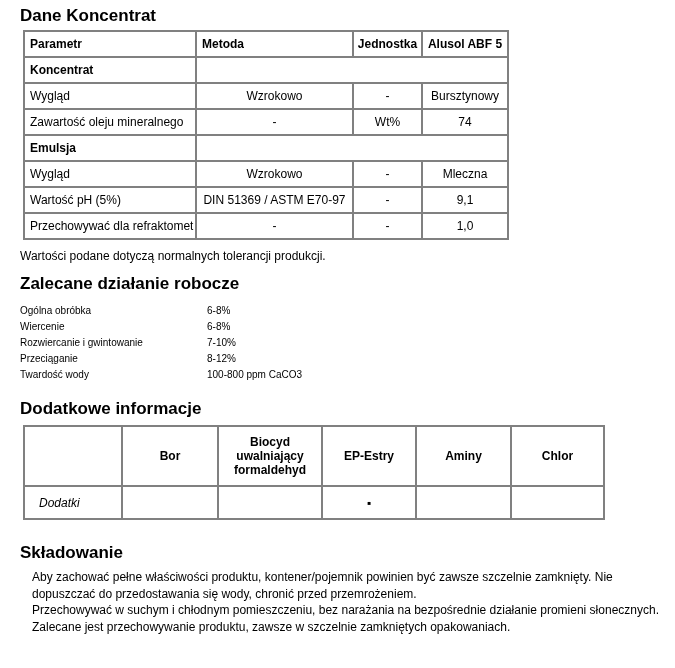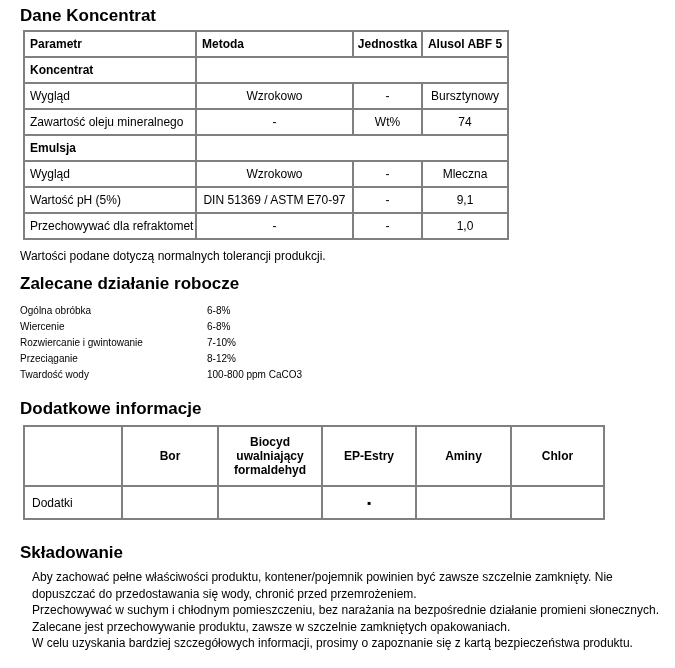--- a/index.html
+++ b/index.html
@@ -68,29 +68,29 @@
   table.add-table {
     border-collapse: collapse;
     table-layout: fixed;
     width: 582px;
     margin: 6px 0 0 3px;
   }
   table.add-table th,
   table.add-table td {
     border: 2px solid #808080;
     font-size: 12px;
-    padding: 2px 7px;
+    padding: 2px 14px;
   }
   table.add-table th {
     font-weight: bold;
     text-align: center;
     height: 54px;
     line-height: 14px;
   }
-  table.add-table td { height: 27px; }
+  table.add-table td { height: 27px; font-style: italic; }
   td.row-label { text-align: left; padding-left: 6px; }
   td.marker-cell { text-align: center; font-size: 11px; }
 
   
   .storage-paragraph {
     margin-top: 6px;
     font-size: 12px;
     line-height: 16.5px;
   }
   .storage-line { white-space: nowrap; margin-left: 12px; }
@@ -219,16 +219,15 @@
     </tbody>
   </table>
 
   <h1 class="section-heading h2-skladowanie">Składowanie</h1>
 
   <div class="storage-paragraph">
     <div class="storage-line">Aby zachować pełne właściwości produktu, kontener/pojemnik powinien być zawsze szczelnie zamknięty. Nie</div>
     <div class="storage-line">dopuszczać do przedostawania się wody, chronić przed przemrożeniem.</div>
     <div class="storage-line">Przechowywać w suchym i chłodnym pomieszczeniu, bez narażania na bezpośrednie działanie promieni słonecznych.</div>
     <div class="storage-line">Zalecane jest przechowywanie produktu, zawsze w szczelnie zamkniętych opakowaniach.</div>
-    <div class="storage-line">W celu uzyskania bardziej szczegółowych informacji, prosimy o zapoznanie się z kartą bezpieczeństwa produktu.</div>
   </div>
 
 </div>
 
 </body></html>

